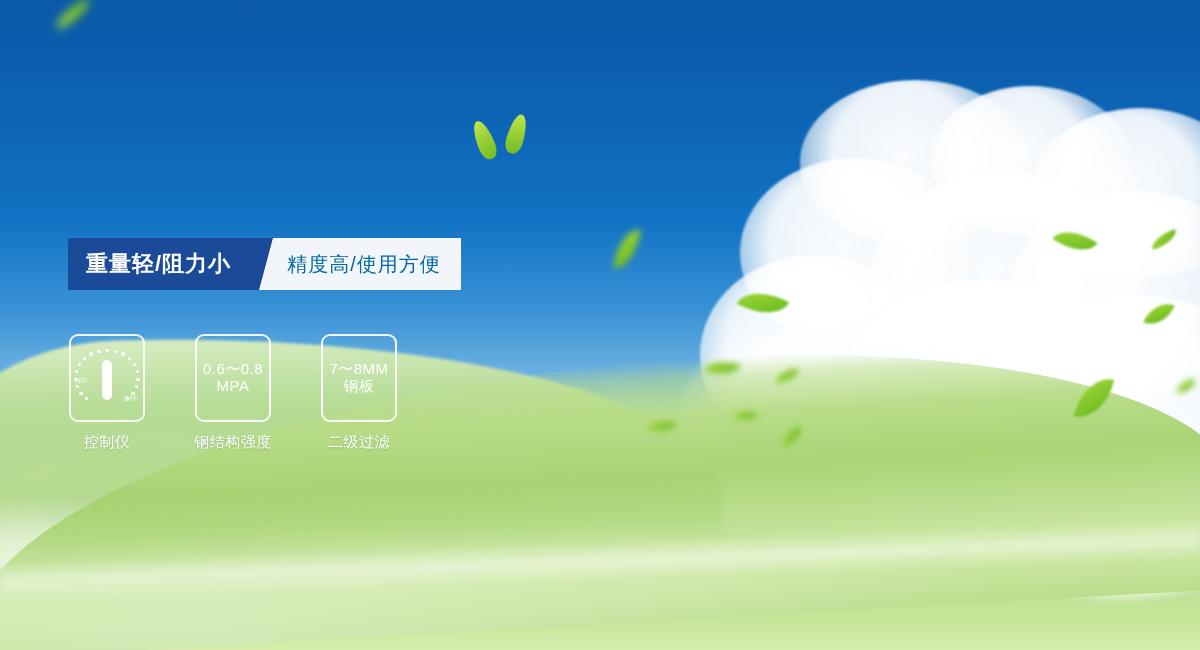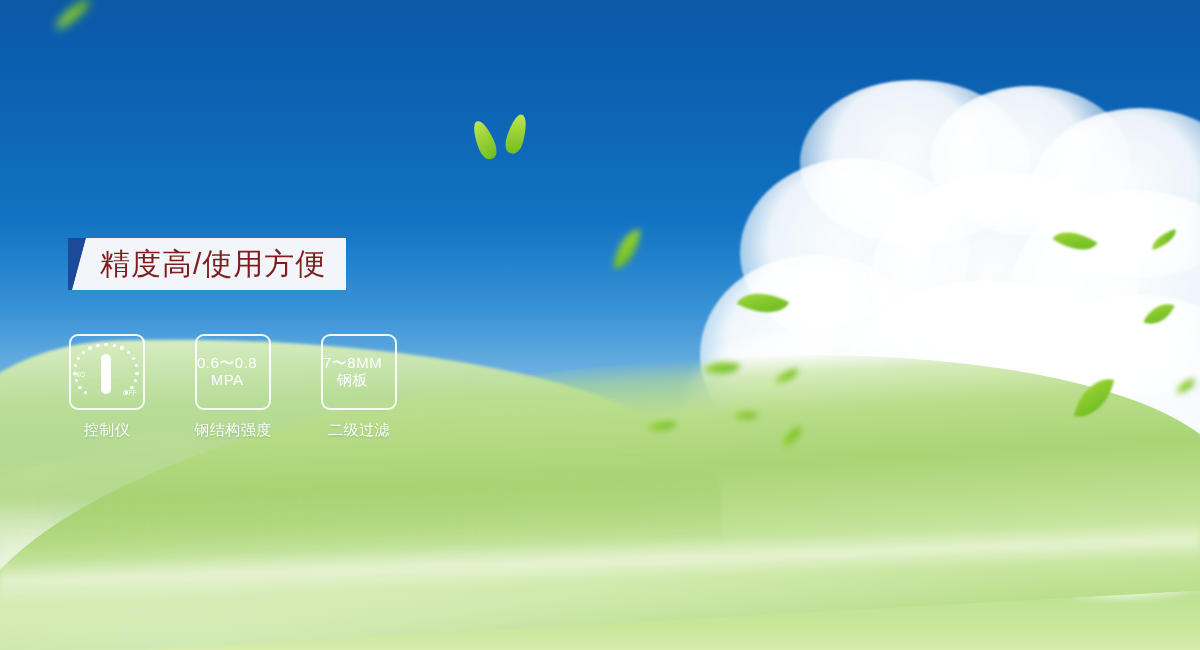--- a/index.html
+++ b/index.html
@@ -166,22 +166,22 @@
     padding: 0 24px 0 18px;
     white-space: nowrap;
   }
   #sub-divider {
     width: 26px;
     background:
       linear-gradient(105deg, #1b4a99 0%, #1b4a99 44%, #f2f6fb 46%, #f2f6fb 100%);
   }
   #sub-right {
     background: #f2f6fb;
-    color: #7f1d1d;
-    font-size: 30px;
+    color: #0369a1;
+    font-size: 20px;
     letter-spacing: 1px;
     display: flex;
     align-items: center;
     padding: 0 20px 0 6px;
     white-space: nowrap;
   }
 
   
   #features {
     position: absolute;
@@ -191,26 +191,26 @@
     gap: 48px;
   }
   .feature {
     width: 78px;
     display: flex;
     flex-direction: column;
     align-items: center;
   }
   .feature-box {
     width: 76px;
-    height: 76px;
+    height: 88px;
     border: 2px solid rgba(255,255,255,0.92);
     border-radius: 9px;
     display: flex;
     align-items: center;
-    justify-content: flex-start;
+    justify-content: center;
     box-sizing: border-box;
     position: relative;
     overflow: hidden;
   }
   .feature-text {
     color: #ffffff;
     font-size: 15px;
     line-height: 1.12;
     text-align: center;
     letter-spacing: 0.5px;
@@ -353,20 +353,21 @@
   <div class="leaf blur1" style="left:1078px; top:376px; width:32px; height:44px; transform:rotate(12deg);"></div>
   <div class="leaf blur2" style="left:1176px; top:380px; width:20px; height:12px; transform:rotate(-10deg);"></div>
 
   <div id="sprout">
     <div class="sp left"></div>
     <div class="sp right"></div>
   </div>
 
 
   <div id="subtitle-bar">
+    <div id="sub-left">重量轻/阻力小</div>
     <div id="sub-divider"></div>
     <div id="sub-right">精度高/使用方便</div>
   </div>
 
   <div id="features">
 
     <div class="feature">
       <div class="feature-box">
         <div class="gauge">
           <div class="dot" style="left:33.3px; top:6px;"></div>

